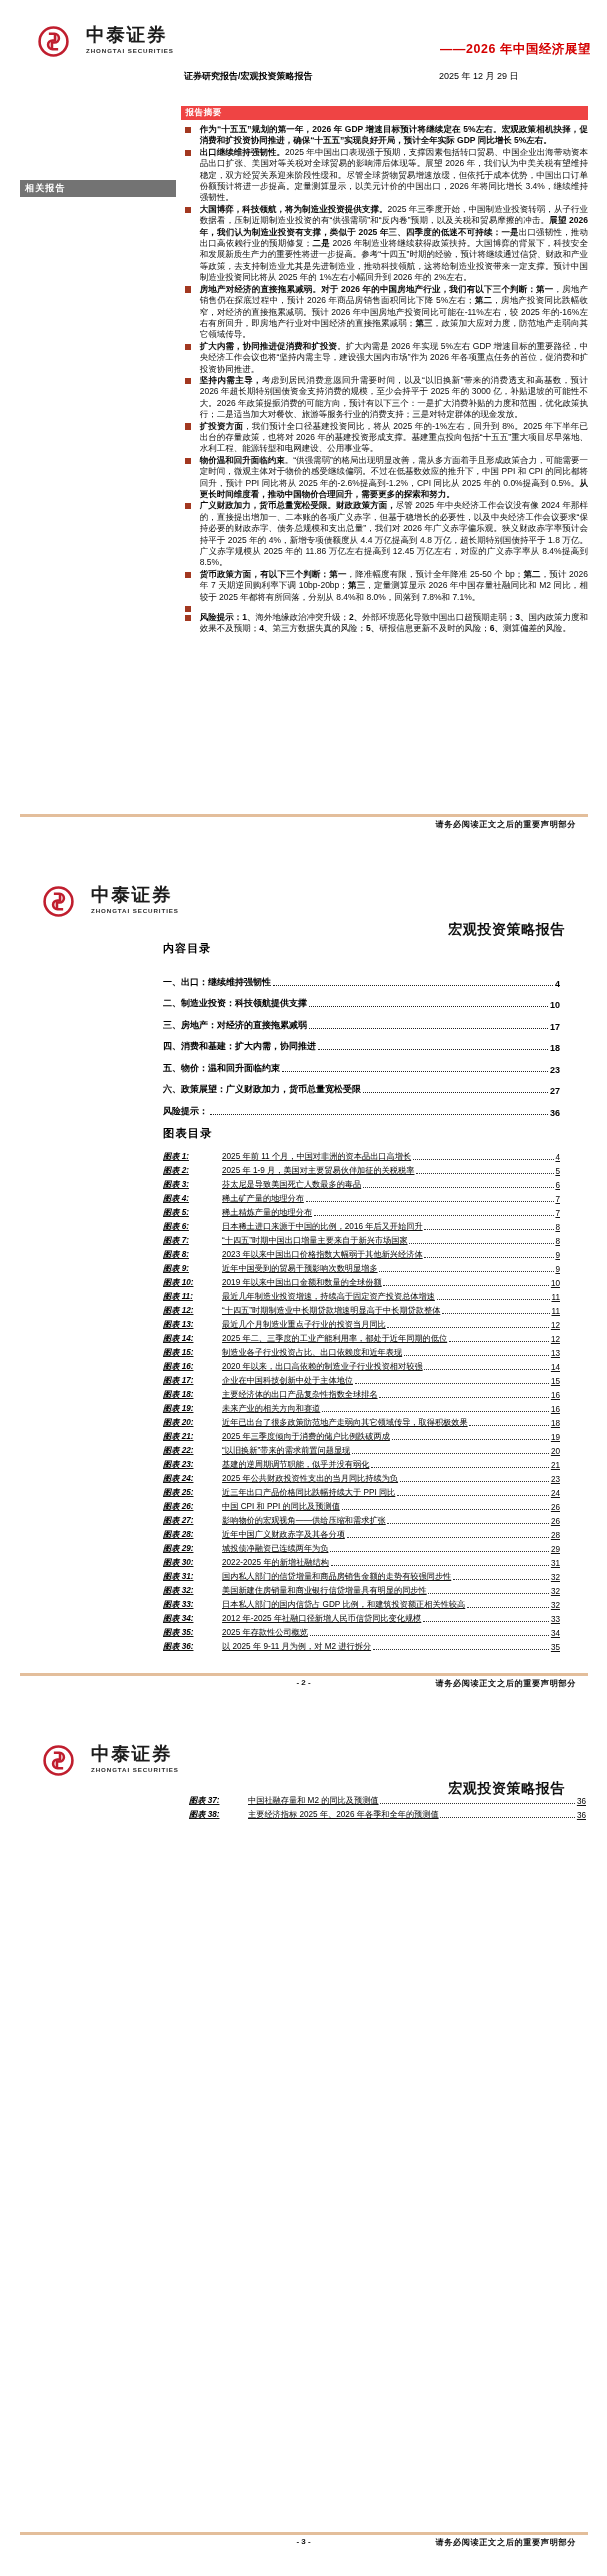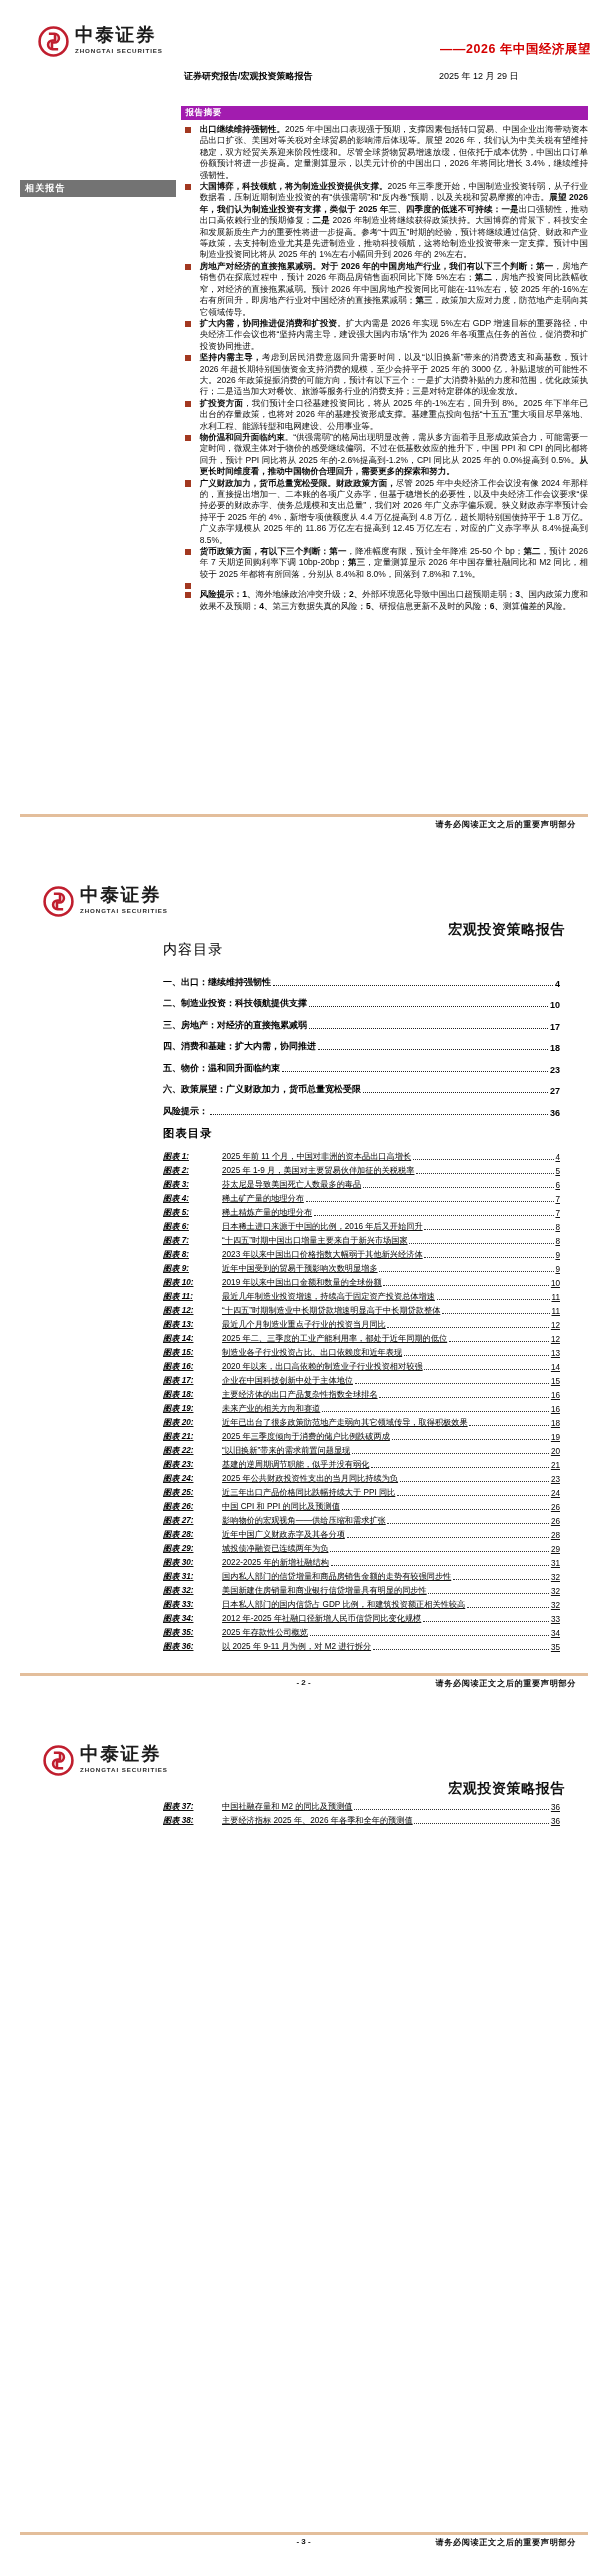--- a/index.html
+++ b/index.html
@@ -7,64 +7,64 @@
   body {
     width:607px; height:2576px; position:relative;
     font-family:"Liberation Sans","DejaVu Sans",sans-serif;
     color:#111;
   }
   .page { position:relative; width:607px; height:859px; overflow:hidden; background:#fff; }
 
   
   .logo { position:absolute; display:flex; align-items:flex-start; }
   .logo svg { display:block; }
-  .logo-text { margin-left:5px; }
+  .logo-text { margin-left:16px; }
   .logo-cn { font-size:18.6px; font-weight:700; color:#1c1c1c; letter-spacing:1.7px; line-height:20.3px; }
   .logo-en { font-size:6.2px; font-weight:700; color:#2a2a2a; letter-spacing:0.9px; margin-top:1.7px; }
 
   
   .p1-title { position:absolute; top:41px; right:16px; font-size:12.4px; font-weight:700; color:#D40000; letter-spacing:0.6px; }
   .p1-reporttype { position:absolute; left:184px; top:70px; font-size:9px; font-weight:700; color:#000; }
   .p1-date { position:absolute; left:439px; top:70px; font-size:9px; color:#000; }
 
   
   .sidebar { position:absolute; left:20px; top:107px; width:156px; border-top:1.7px solid #A23820; }
   .sidebar .line { font-size:8.2px; margin-top:10.2px; color:#111; font-weight:600; }
   .sidebar .line .val { font-weight:700; font-family:"Liberation Sans",sans-serif; }
   .related-banner { position:absolute; left:20px; top:180px; width:156px; height:17px;
     background:#737373; color:#fff; font-size:9px; font-weight:700; line-height:17px; padding-left:5.1px; letter-spacing:1.1px; }
 
   
   .summary-banner { position:absolute; left:181px; top:106px; width:407px; height:14px;
-    background:#a21caf; color:#fff; font-size:8.5px; font-weight:600; line-height:13.6px; padding-left:4.5px; letter-spacing:0.6px; }
+    background:#ef4444; color:#fff; font-size:8.5px; font-weight:600; line-height:13.6px; padding-left:4.5px; letter-spacing:0.6px; }
   .summary-list { position:absolute; left:181px; top:124px; width:407px; list-style:none; }
   .summary-list li { display:flex; margin:0; }
   .summary-list .sq { flex:none; width:6.2px; height:6.2px; background:#A23820; margin:2.8px 8.5px 0 4px; }
   .summary-list .txt { flex:1; font-size:8.5px; line-height:11.4px; text-align:justify; color:#0c0c0c; }
   .txt .b { font-weight:700; }
 
   
   .footer-line { position:absolute; left:20px; top:814px; width:568px; height:2.8px; background:#E3BE9B; }
   .footer-disclaimer { position:absolute; top:819px; right:31px; font-size:8.2px; font-weight:700; color:#111; letter-spacing:0.6px; }
   .footer-pagenum { position:absolute; top:819px; left:0; width:607px; text-align:center; font-size:8px; font-weight:700; color:#111; }
 
   
   .p23-right { position:absolute; top:62px; right:42px; font-size:14px; font-weight:700; color:#111; letter-spacing:0.6px; }
 
   
-  .toc-heading { position:absolute; left:163px; top:82px; font-size:14px; font-weight:400; color:#000; letter-spacing:1.1px; }
+  .toc-heading { position:absolute; left:163px; top:82px; font-size:11px; font-weight:700; color:#000; letter-spacing:1.1px; }
   .toc-list { position:absolute; left:163px; top:108px; width:397px; }
   .toc-row { display:flex; align-items:flex-end; height:21.5px; font-size:9px; font-weight:700; color:#000;justify-content:space-between; }
   .toc-row .dots { flex:1; border-bottom:1.1px dotted #222; margin:0 1.7px 2.8px 1.7px; }
   .toc-row .pg { font-weight:700; }
 
   .fig-heading { position:absolute; left:163px; top:267px; font-size:11.3px; font-weight:700; color:#000; letter-spacing:1.1px; }
   .fig-list { position:absolute; left:163px; width:397px;text-decoration:underline; }
   .fig-list.p2 { top:289px; }
-  .fig-list.p3 { top:80px; }
+  .fig-list.p3 { top:74px;margin-left:26px; }
   .fig-row { display:flex; align-items:flex-end; height:14px; font-size:8.2px; color:#000; }
   .fig-row .num { flex:none; width:59px; font-style:italic; font-weight:600; }
   .fig-row .dots { flex:1; border-bottom:1.1px dotted #333; margin:0 1.7px 2.3px 1.7px; }
   .fig-row .pg { font-weight:400; }
 </style>
 </head>
 <body>
 
 <div class="page">
   <div class="logo" style="left:37px; top:25px;">
@@ -83,20 +83,24 @@
 
   <div class="p1-title">——2026 年中国经济展望</div>
   <div class="p1-reporttype">证券研究报告/宏观投资策略报告</div>
   <div class="p1-date">2025 年 12 月 29 日</div>
 
   <div class="related-banner">相关报告</div>
 
   <div class="summary-banner">报告摘要</div>
   <ul class="summary-list">
 
+      <li>
+        <span class="sq"></span>
+        <span class="txt"><span class="b">作为“十五五”规划的第一年，2026 年 GDP 增速目标预计将继续定在 5%左右。宏观政策相机抉择，促消费和扩投资协同推进，确保“十五五”实现良好开局，预计全年实际 GDP 同比增长 5%左右。</span></span>
+      </li>
 
       <li>
         <span class="sq"></span>
         <span class="txt"><span class="b">出口继续维持强韧性。</span><span>2025 年中国出口表现强于预期，支撑因素包括转口贸易、中国企业出海带动资本品出口扩张、美国对等关税对全球贸易的影响滞后体现等。展望 2026 年，我们认为中美关税有望维持稳定，双方经贸关系迎来阶段性缓和。尽管全球货物贸易增速放缓，但依托于成本优势，中国出口订单份额预计将进一步提高。定量测算显示，以美元计价的中国出口，2026 年将同比增长 3.4%，继续维持强韧性。</span></span>
       </li>
 
       <li>
         <span class="sq"></span>
         <span class="txt"><span class="b">大国博弈，科技领航，将为制造业投资提供支撑。</span><span>2025 年三季度开始，中国制造业投资转弱，从子行业数据看，压制近期制造业投资的有“供强需弱”和“反内卷”预期，以及关税和贸易摩擦的冲击。</span><span class="b">展望 2026 年，我们认为制造业投资有支撑，类似于 2025 年三、四季度的低迷不可持续：一是</span><span>出口强韧性，推动出口高依赖行业的预期修复；</span><span class="b">二是</span><span> 2026 年制造业将继续获得政策扶持。大国博弈的背景下，科技安全和发展新质生产力的重要性将进一步提高。参考“十四五”时期的经验，预计将继续通过信贷、财政和产业等政策，去支持制造业尤其是先进制造业，推动科技领航，这将给制造业投资带来一定支撑。预计中国制造业投资同比将从 2025 年的 1%左右小幅回升到 2026 年的 2%左右。</span></span>
       </li>

